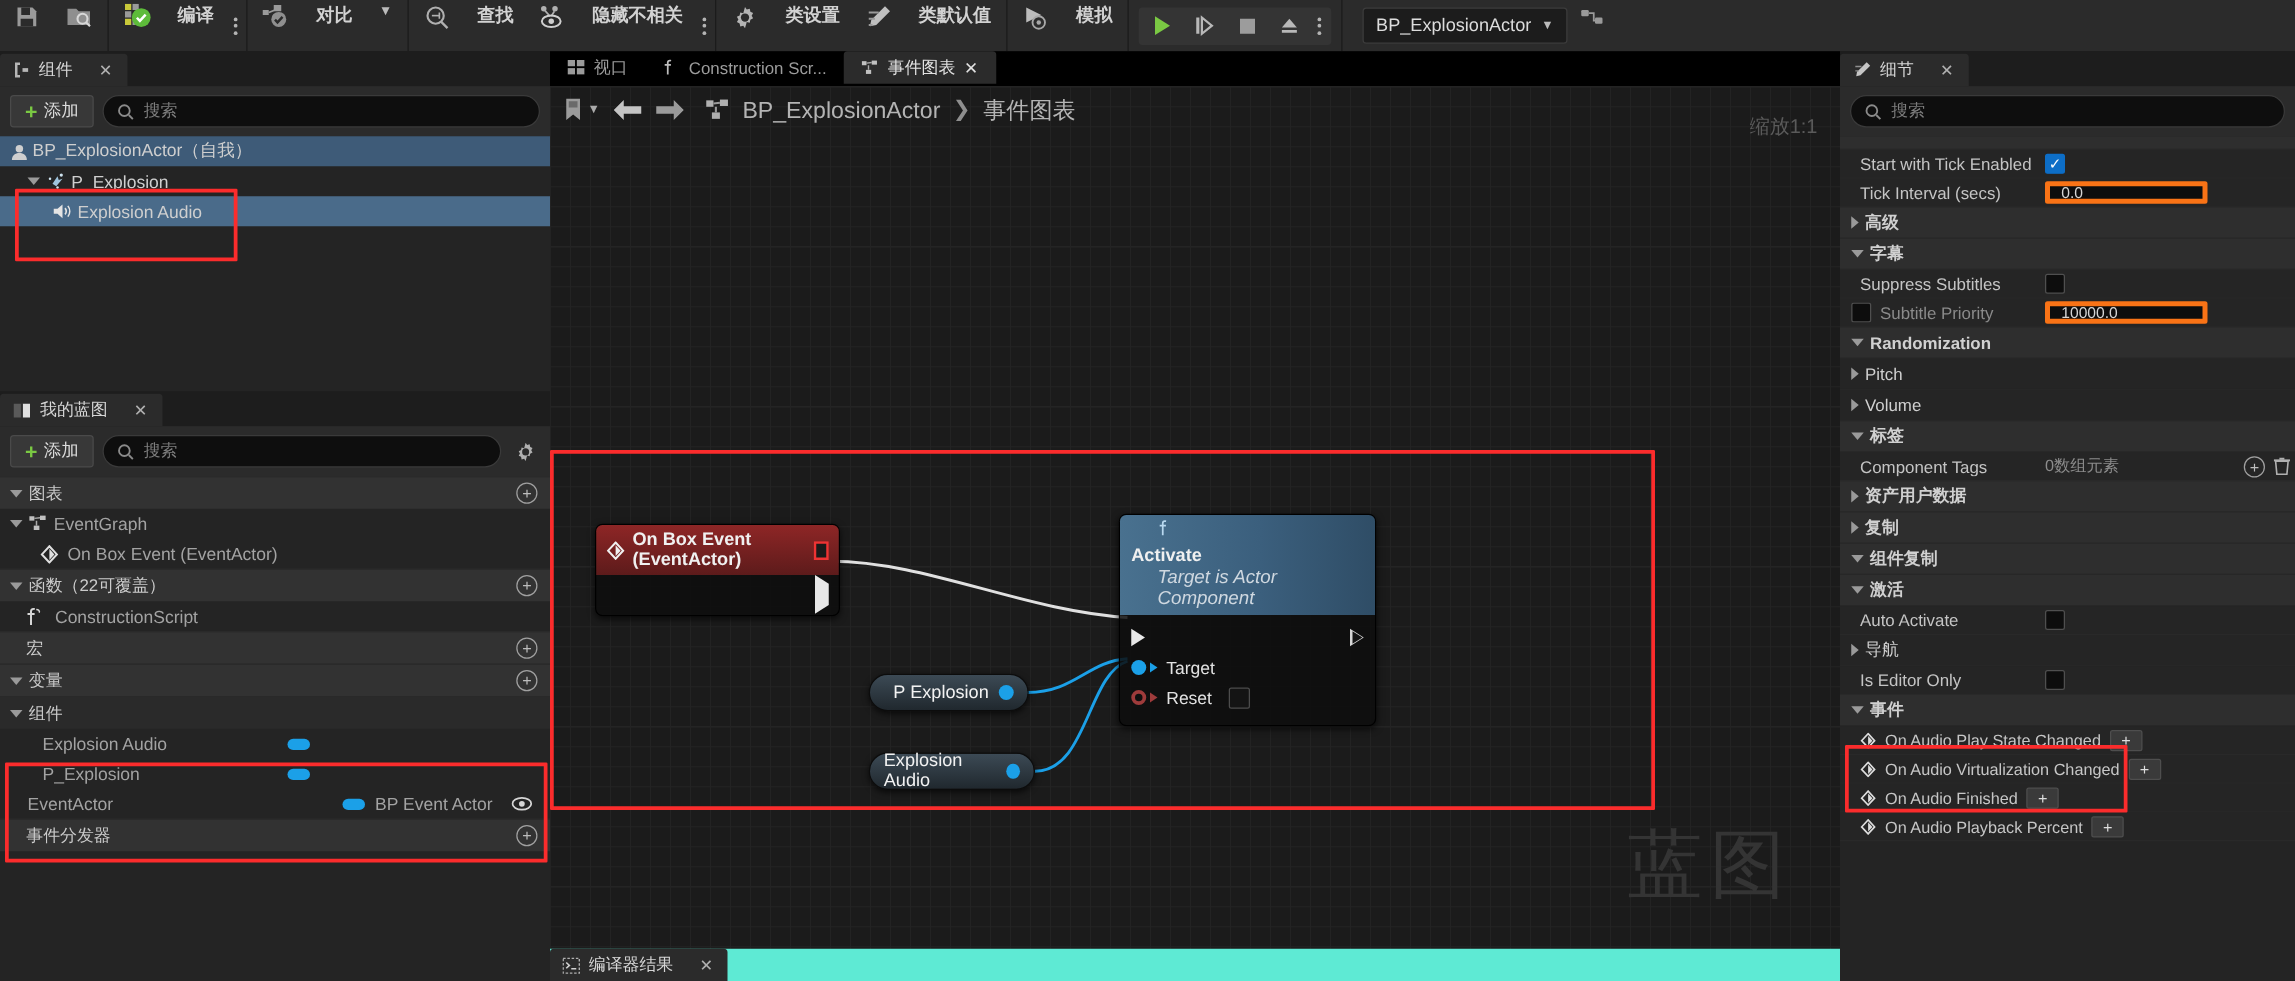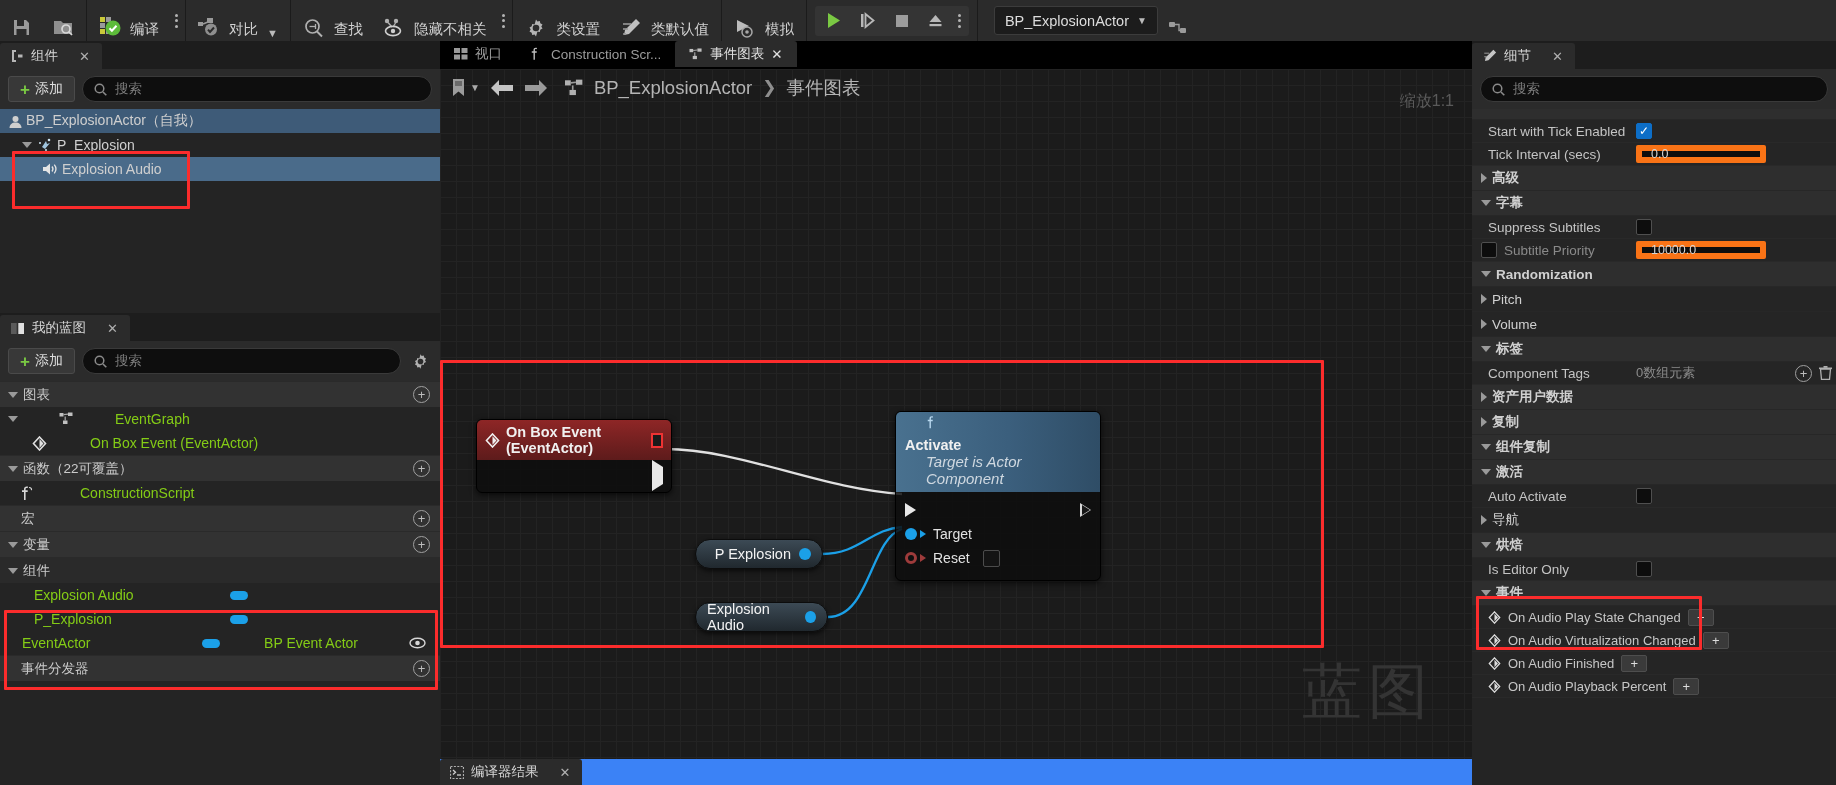--- a/index.html
+++ b/index.html
@@ -12,23 +12,23 @@
   }
   .app { position: relative; width: 1836px; height: 785px; background: #1d1d1d; }
 
   
   .toolbar {
     position: absolute; top: 0; left: 0; width: 1836px; height: 41px;
     background: #2b2b2b; display: flex; align-items: center;
   }
   .tb-sep { width: 1px; height: 41px; background: #1b1b1b; margin: 0 2px; }
   .tb-btn {
-    display: flex; align-items: flex-end; gap: 9px;
+    display: flex; align-items: flex-start; gap: 21px;
     height: 36px; padding: 0 10px; cursor: pointer;
-    color: #d2d2d2; font-size: 14.5px; white-space: nowrap;
+    color: #d2d2d2; font-size: 14.5px; white-space: nowrap; font-weight: bold;
   }
   .tb-ico { width: 22px; height: 22px; display: flex; align-items: center; justify-content: center; }
   .kebab { width: 14px; display:flex; flex-direction:column; align-items:center; gap:2.5px; cursor:pointer; padding: 0 4px; height:36px; justify-content:center;}
   .kebab i { width: 3px; height: 3px; border-radius: 50%; background: #b4b4b4; display:block; }
   .play-group {
     display: flex; align-items: center; background: #343434; border-radius: 3px;
     height: 30px; margin: 0 6px; padding: 0 2px;
   }
   .play-btn { width: 34px; height: 30px; display:flex; align-items:center; justify-content:center; cursor: pointer; }
   .combo {
@@ -79,21 +79,21 @@
     display: flex; align-items: center; height: 26px; background: #323232;
     font-size: 13.5px; color: #cbcbcb; padding-left: 8px; cursor: pointer;
     border-top: 1px solid #2a2a2a;
   }
   .sect-row .sp { flex: 1; }
   .circ-plus {
     width: 17px; height: 17px; border-radius: 50%; border: 1.5px solid #a0a0a0;
     display:flex; align-items:center; justify-content:center; margin-right: 10px;
     font-size: 13px; color: #bdbdbd; line-height: 1; cursor: pointer;
   }
-  .item-row { display: flex; align-items: center; height: 24px; font-size: 14px; color: #84cc16; padding-left: 22px; cursor: pointer; gap: 36px; }
+  .item-row { display: flex; align-items: center; height: 24px; font-size: 14px; color: #a3a3a3; padding-left: 22px; cursor: pointer; }
   .pill { width: 18px; height: 9px; border-radius: 5px; background: #1ba0e8; display:inline-block; }
 
   .redbox { position: absolute; border: 3px solid #fb2c2c; pointer-events: none; border-radius: 1px; }
 
   
   .graph-col { position: absolute; left: 440px; top: 41px; right: 364px; bottom: 0; background: #1d1d1d; }
   .graph-tabs { height: 28px; background: #000000; display: flex; align-items: flex-start; }
   .gtab {
     display: flex; align-items: center; gap: 7px; height: 26px; padding: 0 14px;
     font-size: 13.5px; color: #9c9c9c; cursor: pointer;
@@ -150,41 +150,41 @@
   .chkbox-node { width: 17px; height: 17px; background: #141414; border: 1px solid #4c4c4c; border-radius: 2px; margin-left: 6px; }
   .var-node {
     position: absolute; display: flex; align-items: center; justify-content: flex-end; gap: 8px;
     height: 30px; padding: 0 11px; border-radius: 15px;
     background: linear-gradient(to bottom, #3c4a55, #20282e);
     border: 1px solid #0c0c0c; font-size: 14.5px; color: #f2f2f2;
     box-shadow: 0 2px 5px #000a;
   }
   .redsq { width: 15px; height: 15px; background: #1a1a1a; border: 2px solid #e33; margin-left: 6px; }
 
-  .bottom-tabbar { position: absolute; left: 0; right: 0; bottom: 0; height: 26px; background: #3b82f6; display:flex; align-items:flex-end;}
+  .bottom-tabbar { position: absolute; left: 0; right: 0; bottom: 0; height: 26px; background: #5eead4; display:flex; align-items:flex-end;}
 
   
   .det-col { position: absolute; right: 0; top: 41px; width: 364px; bottom: 0; background: #242424; }
   .det-search { padding: 7px 8px; background: #2b2b2b; }
   .det-scroll { position: absolute; top: 68px; left: 0; right: 0; bottom: 0; overflow: hidden; }
   .cat-row {
     display: flex; align-items: center; height: 25px; background: #2e2e2e;
     font-size: 13.5px; color: #d0d0d0; padding-left: 9px; border-bottom: 1px solid #272727;
     cursor: pointer; font-weight: bold;
   }
   .prop-row {
     display: flex; align-items: center; height: 23px; font-size: 13.5px;
     color: #c4c4c4; border-bottom: 1px solid #292929; background: #252525;
   }
   .prop-name { width: 156px; padding-left: 16px; white-space: nowrap; overflow: hidden; }
   .prop-name.dim { color: #8a8a8a; }
   .prop-val { flex: 1; display: flex; align-items: center; gap: 8px; padding-left: 8px; }
   .chk { width: 16px; height: 16px; background: #0d0d0d; border: 1px solid #4f4f4f; border-radius: 2px; }
   .chk.on { background: #0d6ec7; border-color: #0d6ec7; display:flex;align-items:center;justify-content:center;color:#fff;font-size:12px;}
-  .numfield { width: 130px; height: 18px; background: #0d0d0d; border: 6px solid #f97316; border-radius: 2px; font-size: 12.5px; color: #d5d5d5; padding-left: 9px; display:flex; align-items:center;}
+  .numfield { width: 130px; height: 18px; background: #0d0d0d; border: 4px solid #f97316; border-radius: 2px; font-size: 12.5px; color: #d5d5d5; padding-left: 9px; display:flex; align-items:center;}
   .ev-row { display:flex; align-items:center; height: 23px; font-size: 13px; color:#c6c6c6; padding-left: 16px; gap:7px; background:#252525; border-bottom:1px solid #292929;}
   .ev-plus { width: 26px; height: 17px; background: #3a3a3a; border: 1px solid #4e4e4e; border-radius: 2px; display:flex;align-items:center;justify-content:center;font-size:13px;color:#ddd;cursor:pointer;}
   .dim-small { color: #8c8c8c; font-size: 13px; }
   svg { display: block; }
 </style>
 </head>
 <body>
 
 <div class="app">
 
@@ -836,24 +836,20 @@
         <span class="prop-name">Auto Activate</span>
         <span class="prop-val">
             <span class="chk"></span>
           </span>
       </div>
       <div class="cat-row" style="background:#252525;font-weight:normal;">
         <span class="arrow-r"></span>
         <span>导航</span>
       </div>
 
-      <div class="cat-row">
-        <span class="arrow-d"></span>
-        <span>烘焙</span>
-      </div>
       <div class="prop-row">
         <span class="prop-name">Is Editor Only</span>
         <span class="prop-val">
             <span class="chk"></span>
           </span>
       </div>
 
       <div class="cat-row">
         <span class="arrow-d"></span>
         <span>事件</span>

